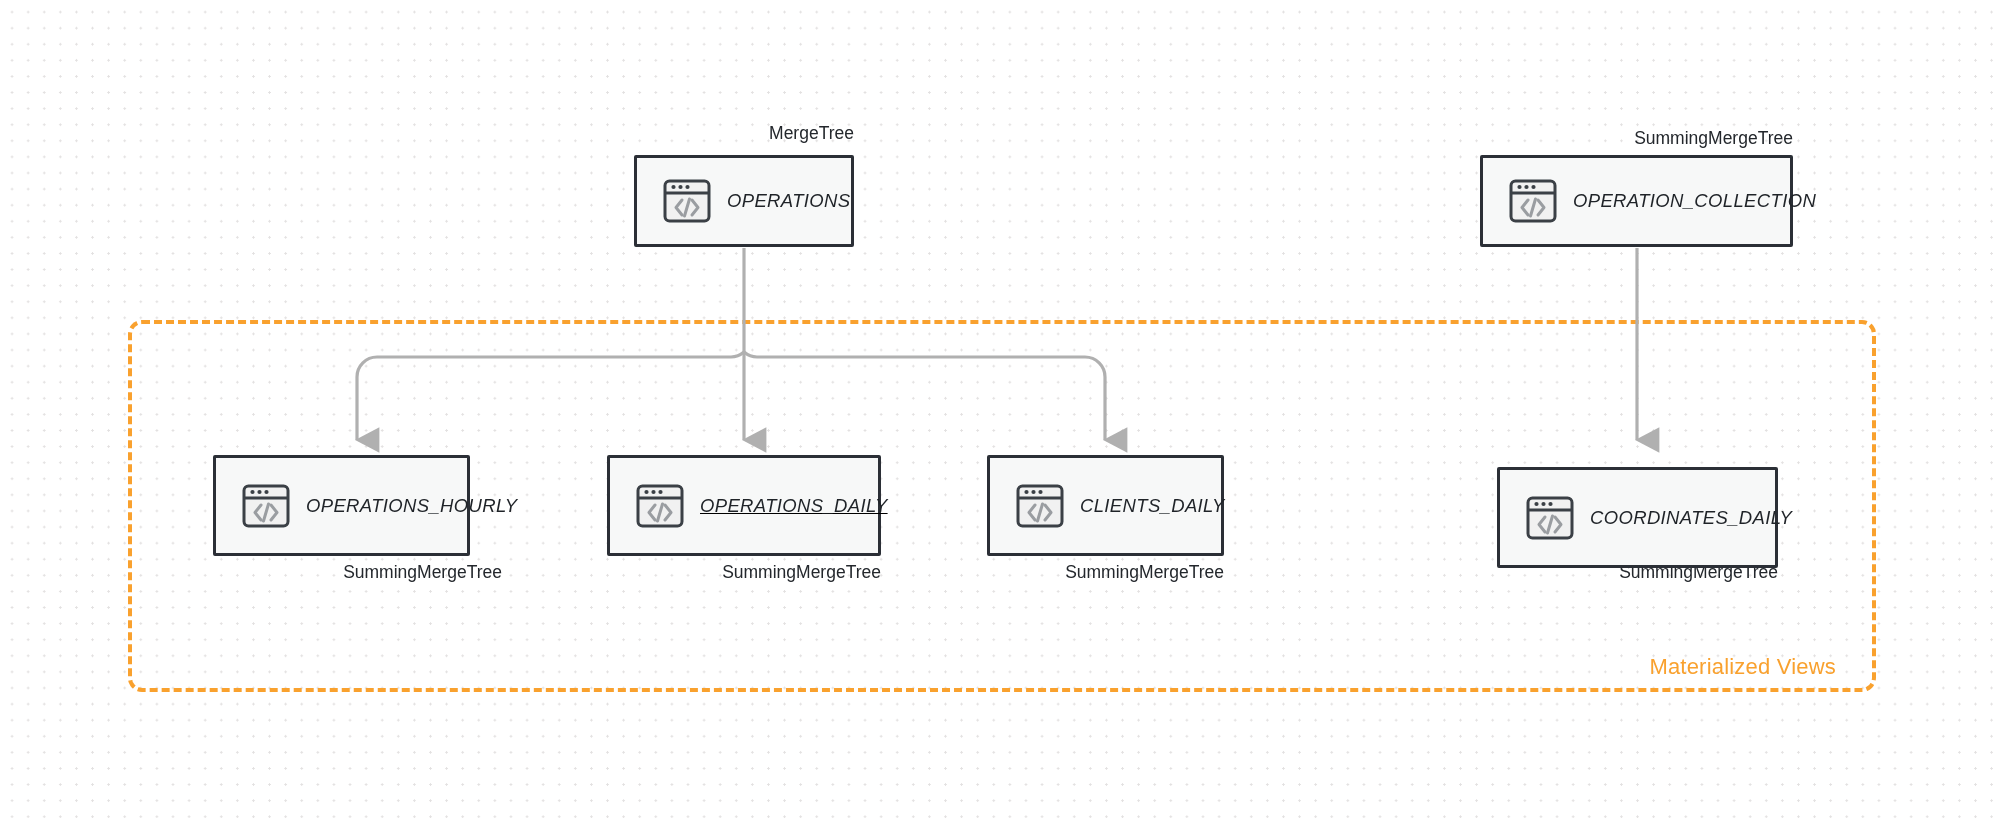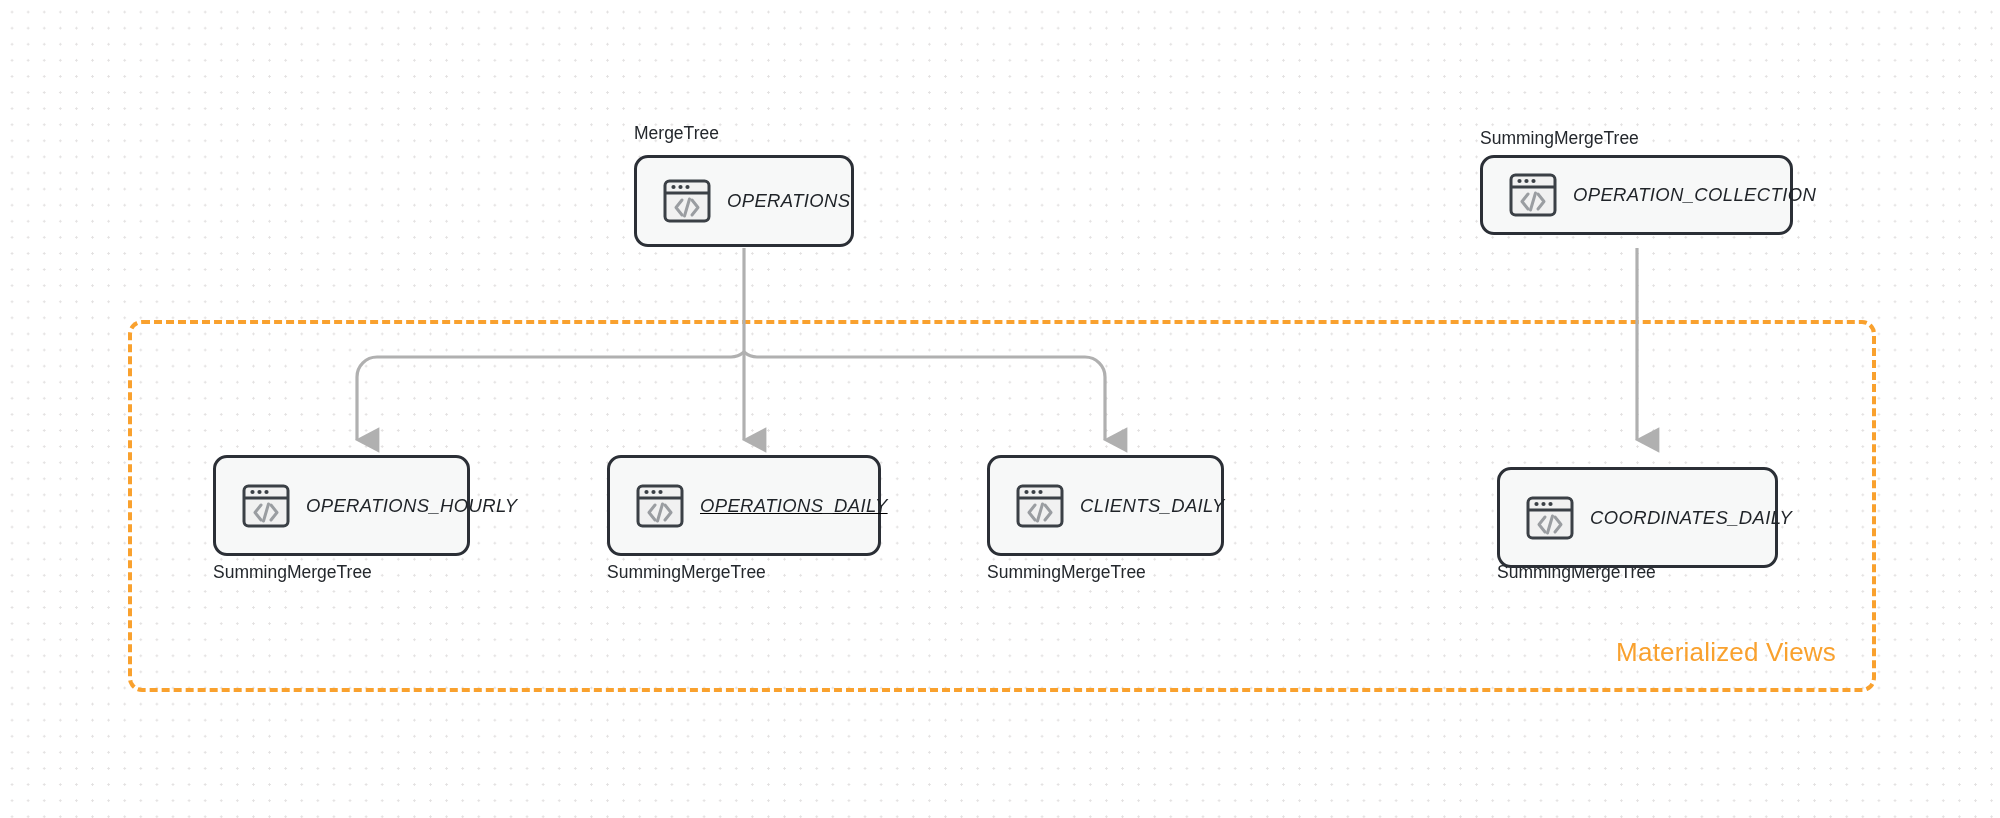--- a/index.html
+++ b/index.html
@@ -45,35 +45,35 @@
     width: 1748px;
     height: 372px;
     border: 4px dashed #f9a12e;
     border-radius: 14px;
     background: transparent;
   }
 
   .mv-group-label {
     position: absolute;
     right: 36px;
-    bottom: 20px;
-    font-size: 26px;
+    bottom: 8px;
+    font-size: 22px;
     color: #f9a12e;
     letter-spacing: 0.2px;
     white-space: nowrap;
   }
 
   
   .node {
     position: absolute;
     display: flex;
     align-items: center;
     background: #f7f8f8;
     border: 3.2px solid #2b2f36;
-    border-radius: 14px;
+    border-radius: 2px;
     padding-left: 26px;
   }
 
   .node-icon {
     flex: 0 0 auto;
     width: 48px;
     height: 46px;
     margin-right: 16px;
   }
 
@@ -84,21 +84,21 @@
     letter-spacing: 0.35px;
     white-space: nowrap;
   }
 
   
   .engine-label {
     position: absolute;
     font-size: 17.5px;
     color: #23272c;
     white-space: nowrap;
-    text-align: left;
+    text-align: right;
   }
 </style>
 </head>
 <body>
 
 <div id="canvas">
 
   <div class="mv-group">
     <span class="mv-group-label">Materialized Views</span>
   </div>
@@ -162,21 +162,21 @@
         <circle cx="17.5" cy="9" r="2.1" fill="#3b4046"></circle>
         <circle cx="24.5" cy="9" r="2.1" fill="#3b4046"></circle>
         <path d="M19,22 L13,29.5 L19,37" fill="none" stroke="#9a9da1" stroke-width="3" stroke-linecap="round" stroke-linejoin="round"></path>
         <path d="M29,22 L35,29.5 L29,37" fill="none" stroke="#9a9da1" stroke-width="3" stroke-linecap="round" stroke-linejoin="round"></path>
         <path d="M26.5,21 L21.5,38" fill="none" stroke="#9a9da1" stroke-width="3" stroke-linecap="round"></path>
       </svg>
     </span>
     <span class="node-title">OPERATIONS</span>
   </div>
 
-  <div class="node" style="left:1480px; top:155px; width:313px; height:80px;">
+  <div class="node" style="left:1480px; top:155px; width:313px; height:92px;">
     <span class="node-icon">
       <svg viewBox="0 0 48 46" width="48" height="46">
         <rect x="2" y="3" width="44" height="40" rx="4.5" ry="4.5" fill="#f1f1f1" stroke="#3b4046" stroke-width="3"></rect>
         <path d="M2,15 L46,15" stroke="#3b4046" stroke-width="3"></path>
         <circle cx="10.5" cy="9" r="2.1" fill="#3b4046"></circle>
         <circle cx="17.5" cy="9" r="2.1" fill="#3b4046"></circle>
         <circle cx="24.5" cy="9" r="2.1" fill="#3b4046"></circle>
         <path d="M19,22 L13,29.5 L19,37" fill="none" stroke="#9a9da1" stroke-width="3" stroke-linecap="round" stroke-linejoin="round"></path>
         <path d="M29,22 L35,29.5 L29,37" fill="none" stroke="#9a9da1" stroke-width="3" stroke-linecap="round" stroke-linejoin="round"></path>
         <path d="M26.5,21 L21.5,38" fill="none" stroke="#9a9da1" stroke-width="3" stroke-linecap="round"></path>

